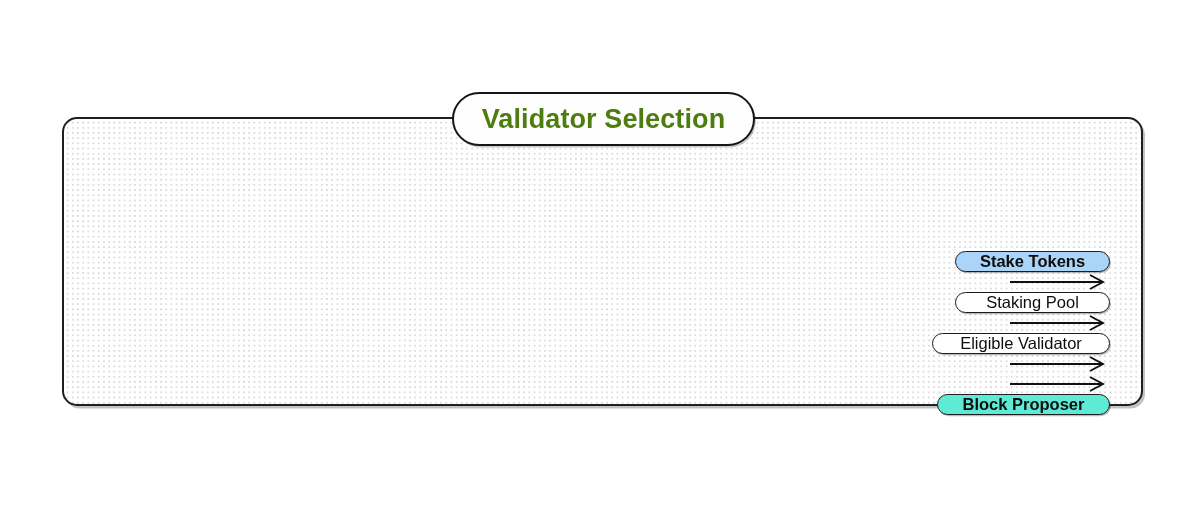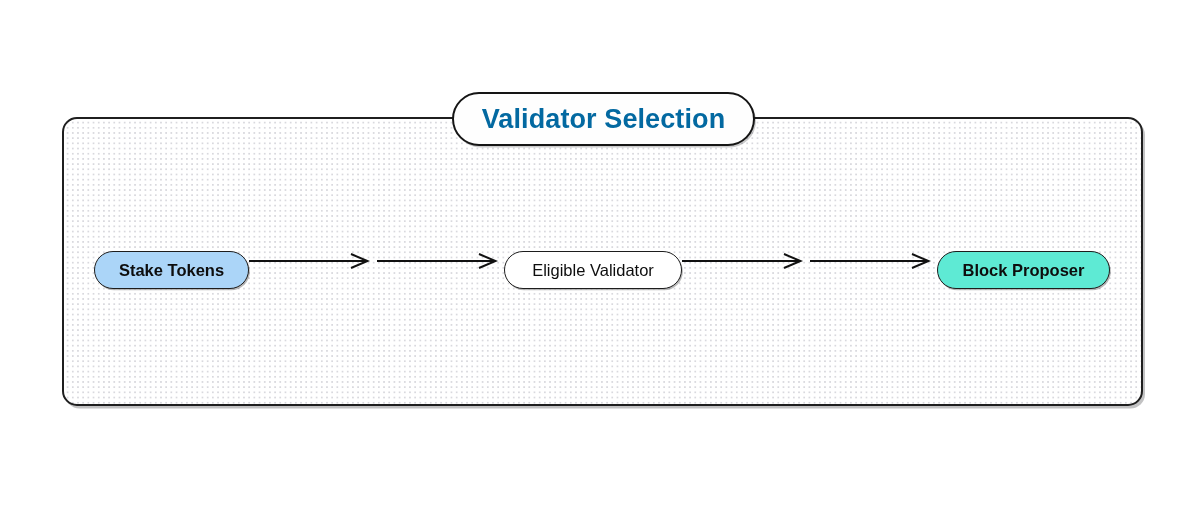--- a/index.html
+++ b/index.html
@@ -50,35 +50,35 @@
     box-sizing: border-box;
     border: 2.5px solid #151515;
     border-radius: 27px;
     background: #fefefe;
     display: flex;
     align-items: center;
     justify-content: center;
     font-size: 27px;
     font-weight: bold;
     letter-spacing: 0.1px;
-    color: #0369a1;
+    color: #4d7c0f;
     z-index: 6;
     box-shadow: 1.5px 2px 0 -0.5px rgba(20,20,22,0.22);
   }
 
   
   .flow-row {
     position: absolute;
     left: 94px;
     top: 251px;
     width: 1016px;
     height: 40px;
     display: flex;
-    flex-direction: row;
-    align-items: flex-start;
+    flex-direction: column;
+    align-items: flex-end;
     z-index: 4;
   }
 
   .node {
     position: relative;
     height: 38px;
     box-sizing: border-box;
     border: 1.6px solid #1d1d1d;
     border-radius: 19px;
     background: #ffffff;
@@ -142,20 +142,23 @@
       <span>Stake Tokens</span>
     </div>
 
     <span class="connector">
       <svg viewBox="0 0 100 20" preserveAspectRatio="none">
         <line class="conn-line" x1="0" y1="10" x2="92" y2="10" vector-effect="non-scaling-stroke"></line>
         <polyline class="conn-head" points="80,3 93,10 80,17" vector-effect="non-scaling-stroke"></polyline>
       </svg>
     </span>
 
+    <div class="node node-w-2">
+      <span>Staking Pool</span>
+    </div>
 
     <span class="connector">
       <svg viewBox="0 0 100 20" preserveAspectRatio="none">
         <line class="conn-line" x1="0" y1="10" x2="92" y2="10" vector-effect="non-scaling-stroke"></line>
         <polyline class="conn-head" points="80,3 93,10 80,17" vector-effect="non-scaling-stroke"></polyline>
       </svg>
     </span>
 
     <div class="node node-w-3">
       <span>Eligible Validator</span>

